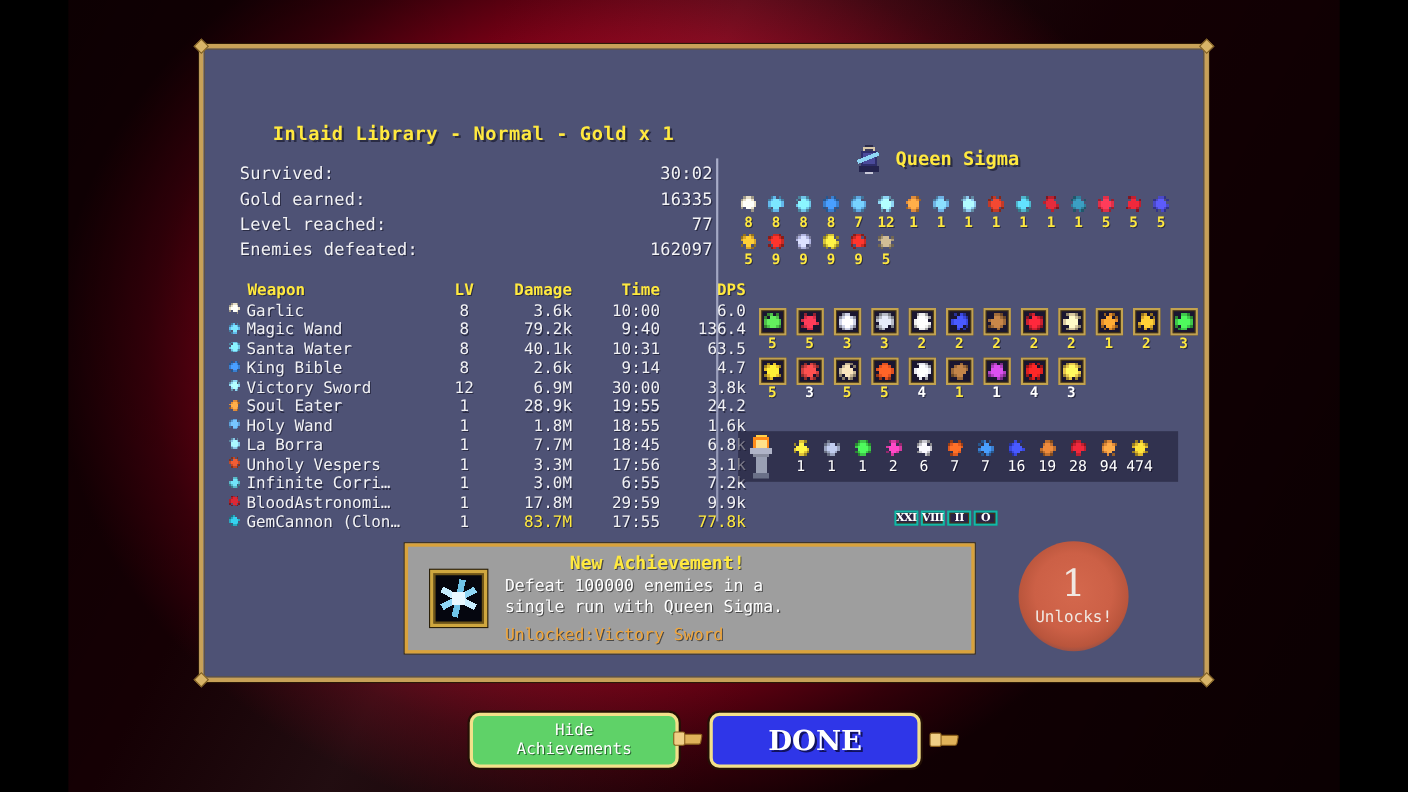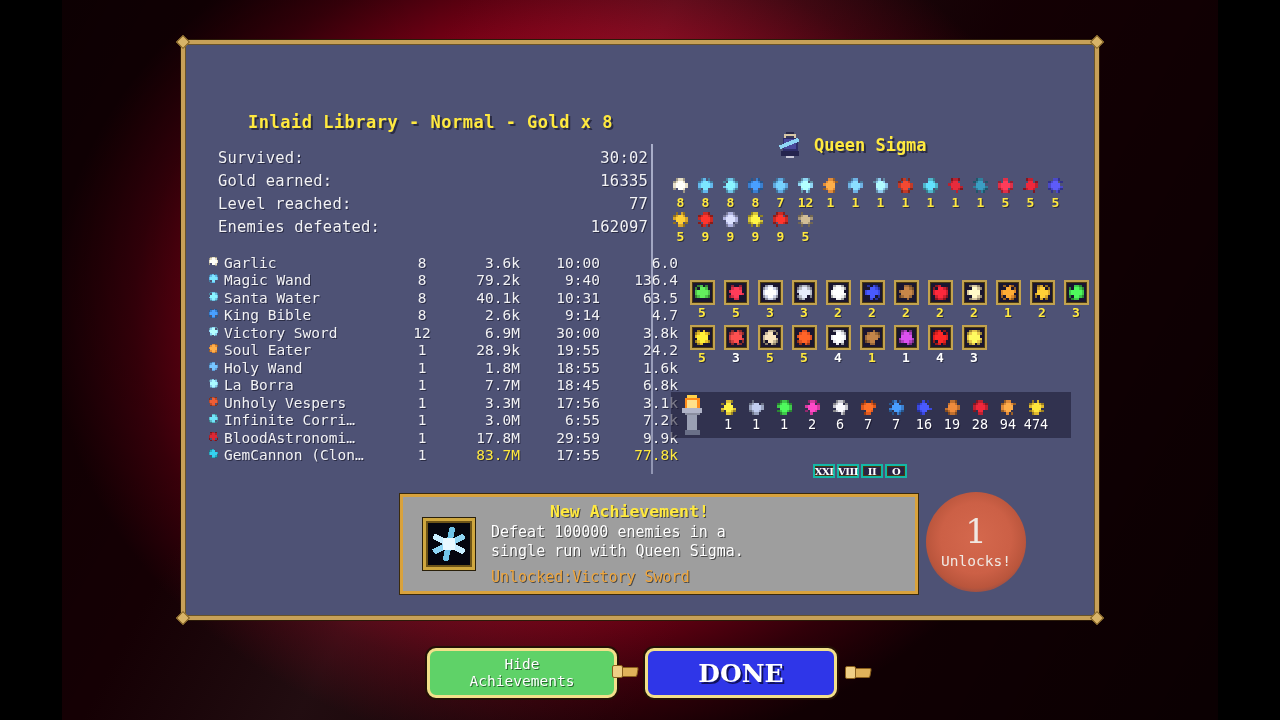--- a/index.html
+++ b/index.html
@@ -170,21 +170,21 @@
     border: 2px solid #14b8a6;
     box-shadow: inset 0 0 0 1px #4a3a12;
     display: flex; align-items: center; justify-content: center;
     font-family: "DejaVu Serif", serif;
     font-size: 10px; font-weight: 700; color: #ffffff;
     letter-spacing: -0.5px;
   }
 
   
   .achv {
-    position: absolute; left: 215px; top: 450px;
+    position: absolute; left: 183px; top: 450px;
     width: 518px; height: 100px;
     background: #9e9e9e;
     border: 3px solid #d9a23c;
     display: flex; align-items: center;
     z-index: 9;
     box-shadow: 0 0 0 1px #3a2a0c;
   }
   .achv-icon {
     width: 52px; height: 52px; margin-left: 20px;
     background: #05060f;
@@ -274,21 +274,21 @@
   <div class="backdrop"></div>
   <div class="bar-left"></div>
   <div class="bar-right"></div>
 
   <div class="panel">
     <div class="corner tl"></div>
     <div class="corner tr"></div>
     <div class="corner bl"></div>
     <div class="corner br"></div>
 
-    <div class="stage-line">Inlaid Library - Normal - Gold x 8</div>
+    <div class="stage-line">Inlaid Library - Normal - Gold x 1</div>
 
     <div class="stats" id="summary-list">
         <div class="stat-row">
           <span class="stat-key">Survived:</span>
           <span class="stat-val">30:02</span>
         </div>
         <div class="stat-row">
           <span class="stat-key">Gold earned:</span>
           <span class="stat-val">16335</span>
         </div>
@@ -296,20 +296,28 @@
           <span class="stat-key">Level reached:</span>
           <span class="stat-val">77</span>
         </div>
         <div class="stat-row">
           <span class="stat-key">Enemies defeated:</span>
           <span class="stat-val">162097</span>
         </div>
       </div>
 
     <div class="wtable">
+      <div class="wrow head">
+        <div class="c-icon"></div>
+        <div class="c-name">Weapon</div>
+        <div class="c-lv">LV</div>
+        <div class="c-dmg">Damage</div>
+        <div class="c-time">Time</div>
+        <div class="c-dps">DPS</div>
+      </div>
       <div id="weapon-rows">
           <div class="wrow">
             <div class="c-icon"><span class="micro"><svg width="100%" height="100%" viewBox="0 0 8 8" shape-rendering="crispEdges" style="position:absolute;left:0;top:0;">
                   <rect x="2" y="1" width="1" height="1" fill="#9e9888"></rect>
                   <rect x="3" y="1" width="1" height="1" fill="#e8e0c8"></rect>
                   <rect x="4" y="1" width="1" height="1" fill="#e8e0c8"></rect>
                   <rect x="5" y="1" width="1" height="1" fill="#9e9888"></rect>
                   <rect x="1" y="2" width="1" height="1" fill="#9e9888"></rect>
                   <rect x="2" y="2" width="1" height="1" fill="#e8e0c8"></rect>
                   <rect x="3" y="2" width="1" height="1" fill="#fffffa"></rect>

